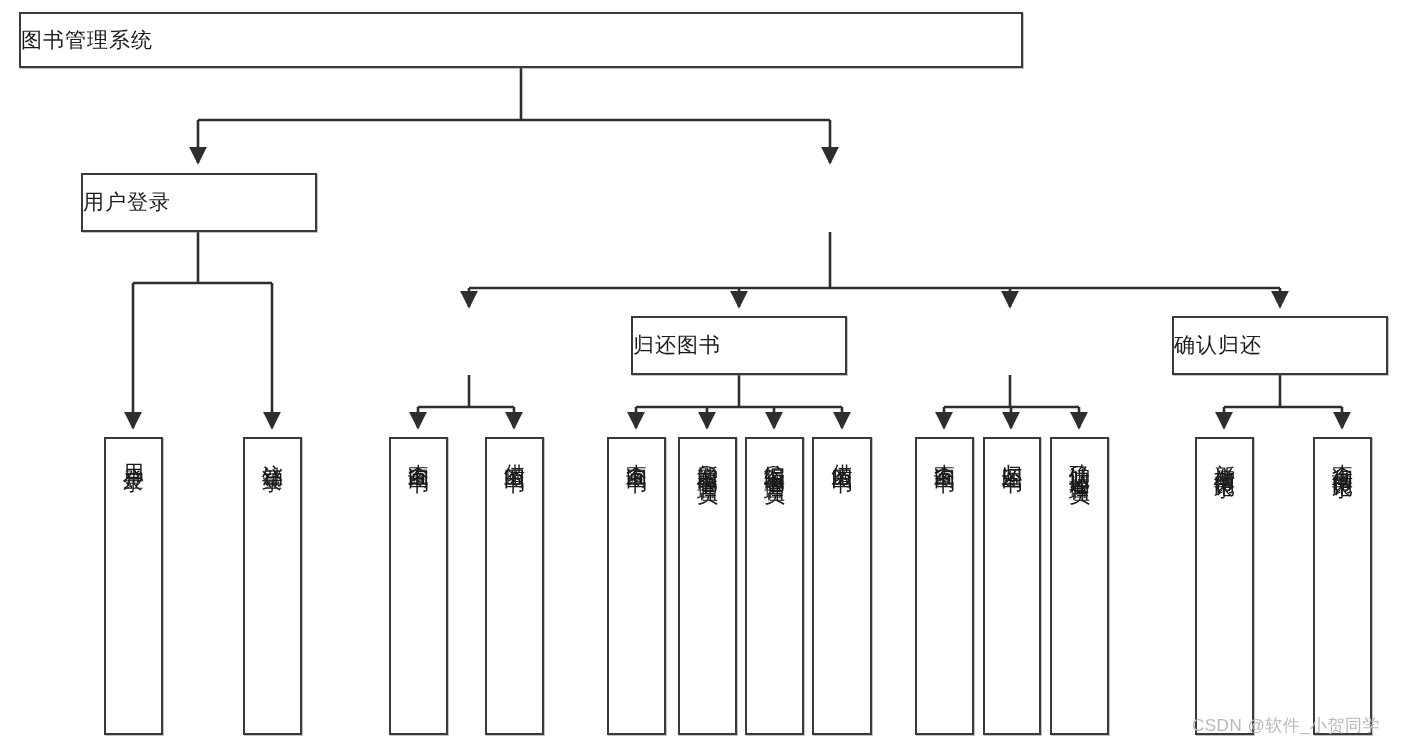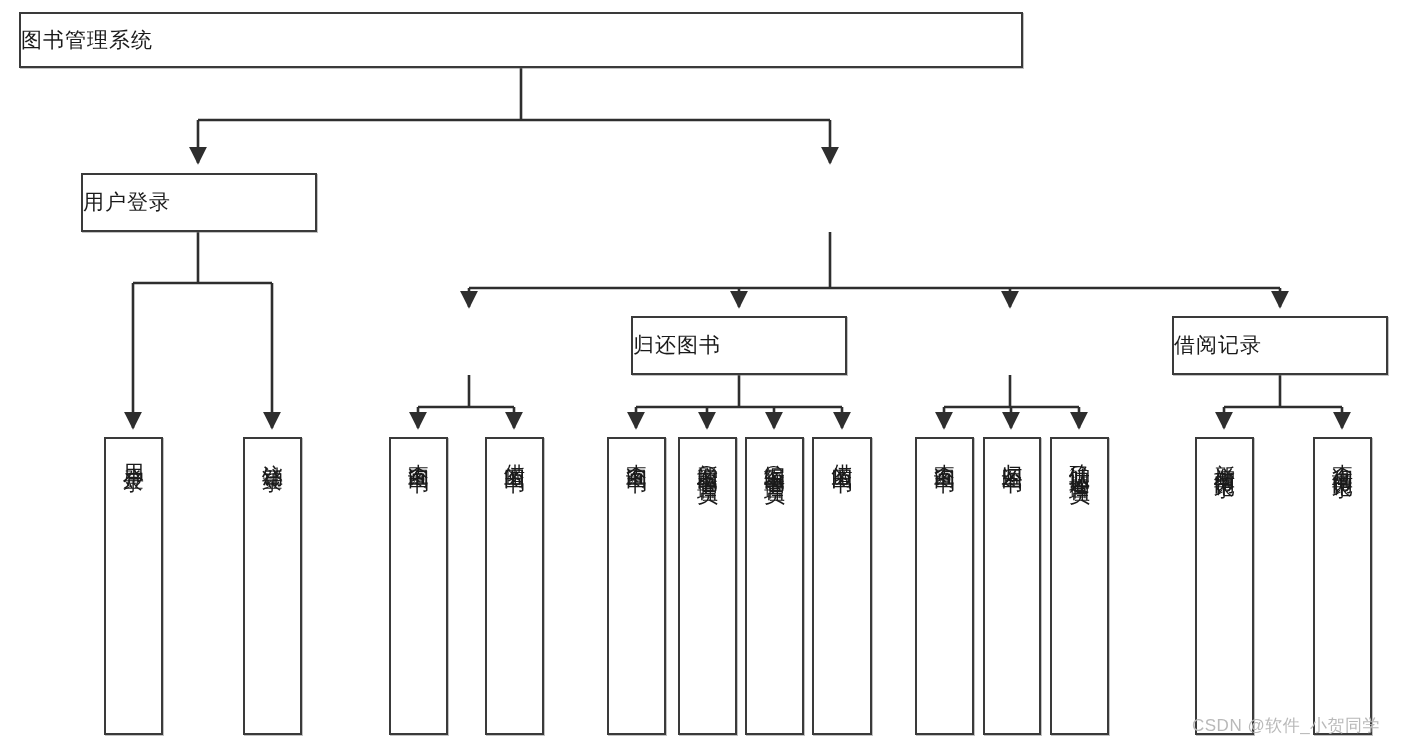--- a/index.html
+++ b/index.html
@@ -130,21 +130,21 @@
   </div>
 
   <div class="node horiz" style="left:81px; top:173px; width:236px; height:59px;">
     <span class="label">用户登录</span>
   </div>
 
   <div class="node horiz" style="left:631px; top:316px; width:216px; height:59px;">
     <span class="label">归还图书</span>
   </div>
   <div class="node horiz" style="left:1172px; top:316px; width:216px; height:59px;">
-    <span class="label">借阅记录</span>
+    <span class="label">确认归还</span>
   </div>
 
   <div class="node vert" style="left:104px; top:437px; width:59px; height:298px;">
     <span class="label">用户登录</span>
   </div>
   <div class="node vert" style="left:243px; top:437px; width:59px; height:298px;">
     <span class="label">注销登录</span>
   </div>
 
   <div class="node vert" style="left:389px; top:437px; width:59px; height:298px;">

